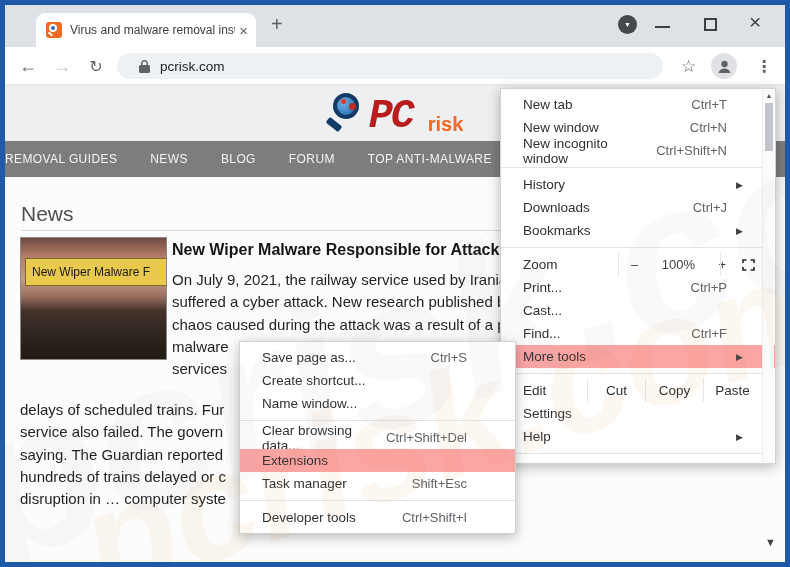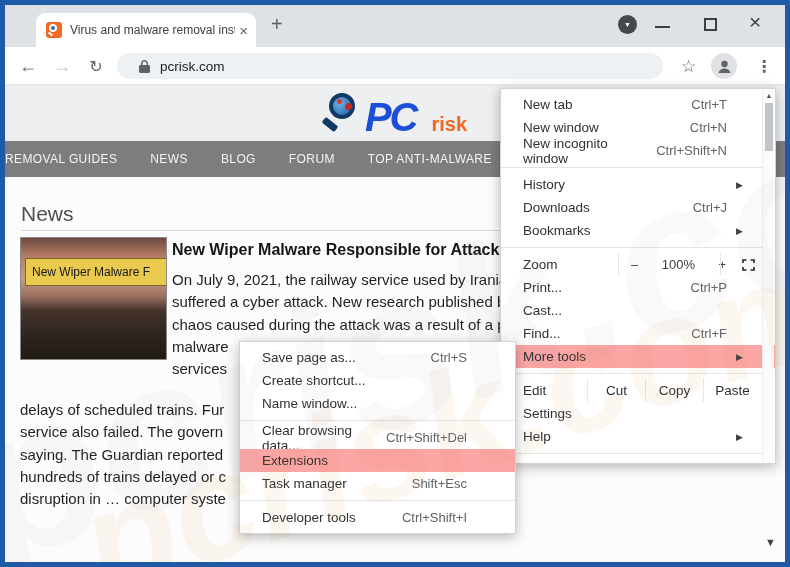--- a/index.html
+++ b/index.html
@@ -35,21 +35,21 @@
 
   
   .page { position:absolute; left:0; top:80px; width:780px; height:477px; background:#fcfcfc; }
   .site-header { position:absolute; left:0; top:0; width:780px; height:56px; background:#edeff0; display:flex; align-items:center; justify-content:center; }
   .logo { display:flex; align-items:flex-end; }
   .magnifier { position:relative; width:40px; height:44px; margin-right:2px; }
   .magnifier .glass { position:absolute; left:6px; top:2px; width:26px; height:26px; border:4px solid #123a66; border-radius:50%; background:radial-gradient(circle at 35% 35%, #6db0e2, #1b63a8); }
   .magnifier .dot1 { position:absolute; left:14px; top:8px; width:5px; height:5px; background:#e8352a; border-radius:50%; }
   .magnifier .dot2 { position:absolute; left:22px; top:12px; width:7px; height:7px; background:#c42a20; border-radius:50%; }
   .magnifier .handle { position:absolute; left:-1px; top:30px; width:16px; height:7px; background:#123a66; border-radius:2px; transform:rotate(38deg); }
-  .logo-pc { font-size:40px; font-weight:bold; font-style:italic; color:#1d4ed8; letter-spacing:-2px; line-height:0.9; }
+  .logo-pc { font-size:40px; font-weight:bold; font-style:italic; color:#b91c1c; letter-spacing:-2px; line-height:0.9;font-family:Liberation Mono, monospace; }
   .logo-risk { font-size:20px; font-weight:bold; color:#f26722; margin-left:15px; line-height:1.1; }
   .navbar { position:absolute; left:0; top:56px; width:780px; height:36px; background:#7d7d7d; display:flex; align-items:center; gap:33px; }
   .nav-item { font-size:12px; color:#f4f4f4; letter-spacing:0.4px; white-space:nowrap; }
   .section-title { position:absolute; left:16px; top:117px; font-size:21px; color:#4d4f52; }
   .section-rule { position:absolute; left:16px; top:145px; width:748px; height:1px; background:#d8d8d8; }
 
   .thumb { position:absolute; left:15px; top:152px; width:147px; height:123px; border:1px solid #8a8a8a; background:linear-gradient(180deg,#6e4a40 0%,#b97f68 16%,#c79a84 34%,#9b7060 48%,#46332c 60%,#2f2721 78%,#211a13 100%); overflow:hidden; }
   .thumb-banner { position:absolute; left:4px; top:20px; right:-6px; height:28px; background:#e9c94e; border:1px solid #7a6a23; display:flex; align-items:center; padding-left:6px; font-size:12px; color:#1a1a1a; white-space:nowrap; overflow:hidden; }
   .article-title { position:absolute; left:167px; top:156px; font-size:16px; font-weight:bold; color:#151515; white-space:nowrap; }
   .body-a { position:absolute; left:167px; top:184px; font-size:15px; color:#1f1f1f; line-height:22.3px; white-space:nowrap; }

